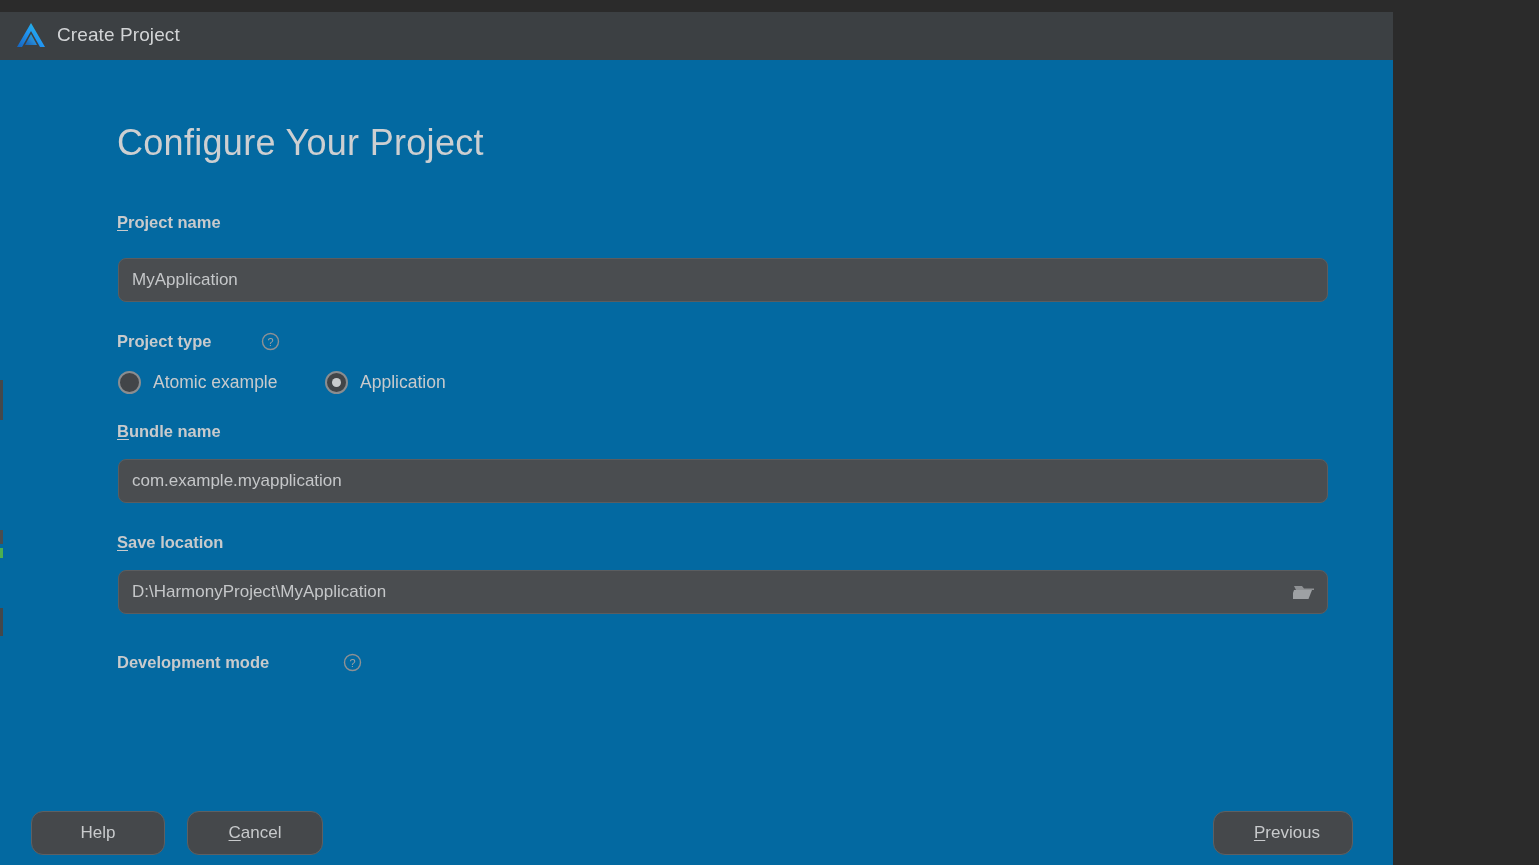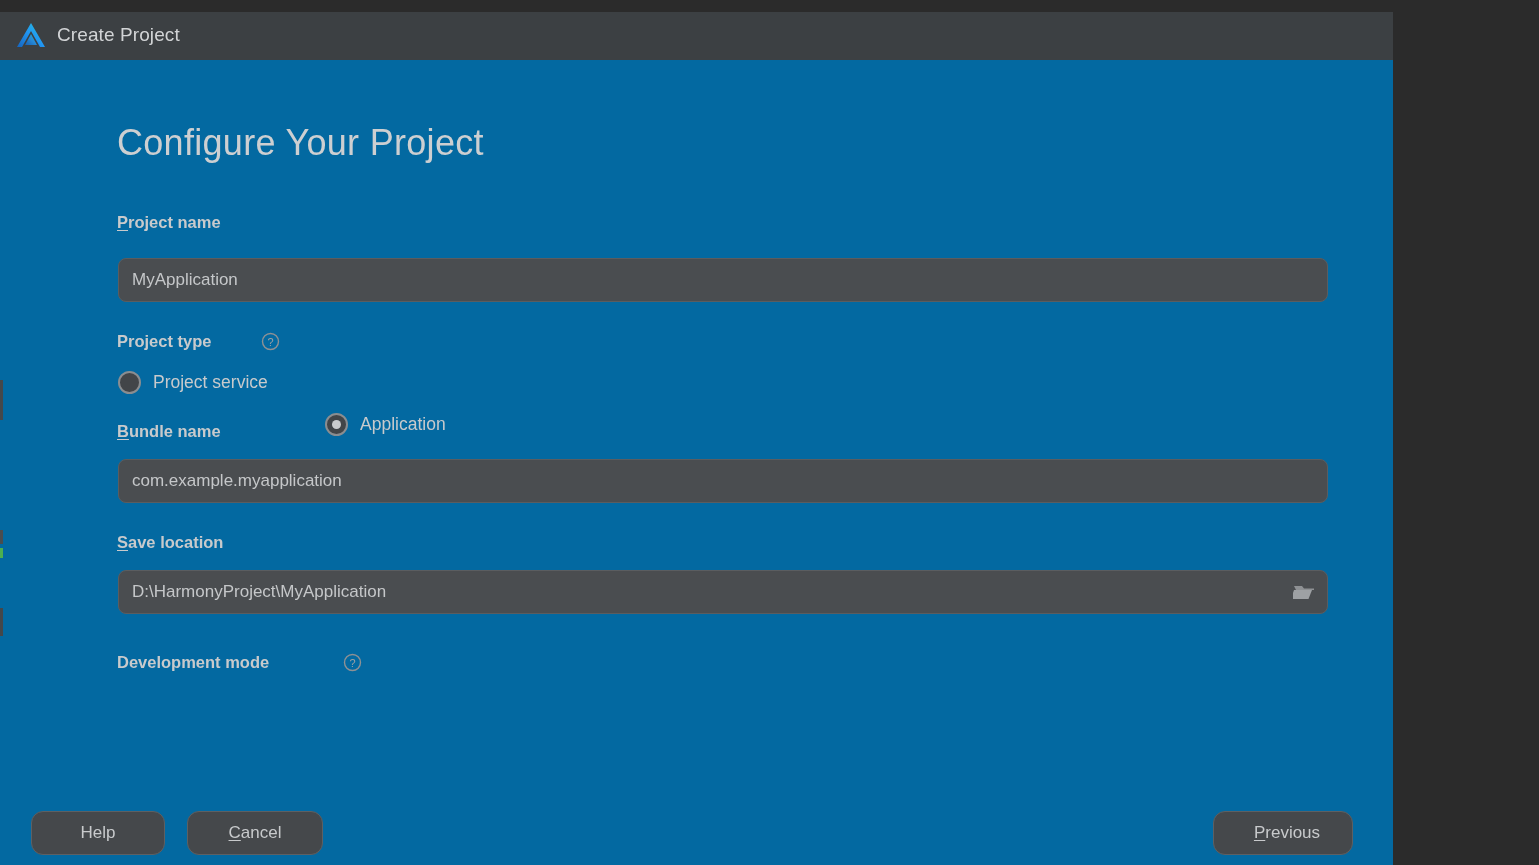--- a/index.html
+++ b/index.html
@@ -244,23 +244,23 @@
   <div class="help-icon" style="left:261px; top:320px;">
     <svg width="19" height="19" viewBox="0 0 19 19">
       <circle cx="9.5" cy="9.5" r="8" fill="none" stroke="#8e9194" stroke-width="1.4"></circle>
       <text x="9.5" y="13.5" text-anchor="middle" font-size="11" font-family="Liberation Sans, sans-serif" fill="#9ea1a4">?</text>
     </svg>
   </div>
 
   <div class="radio-row">
     <div class="radio-opt" style="left:0px;">
       <span class="radio-mark"></span>
-      <span class="radio-label">Project service</span>
-    </div>
-    <div class="radio-opt" style="left:207px;margin-top:42px;">
+      <span class="radio-label">Atomic example</span>
+    </div>
+    <div class="radio-opt" style="left:207px;">
       <span class="radio-mark checked"></span>
       <span class="radio-label">Application</span>
     </div>
   </div>
 
   <div class="field-label" style="left:117px; top:410px;">
     <span class="mn">B</span><span>undle name</span>
   </div>
 
   <div class="text-input" style="top:447px;">

